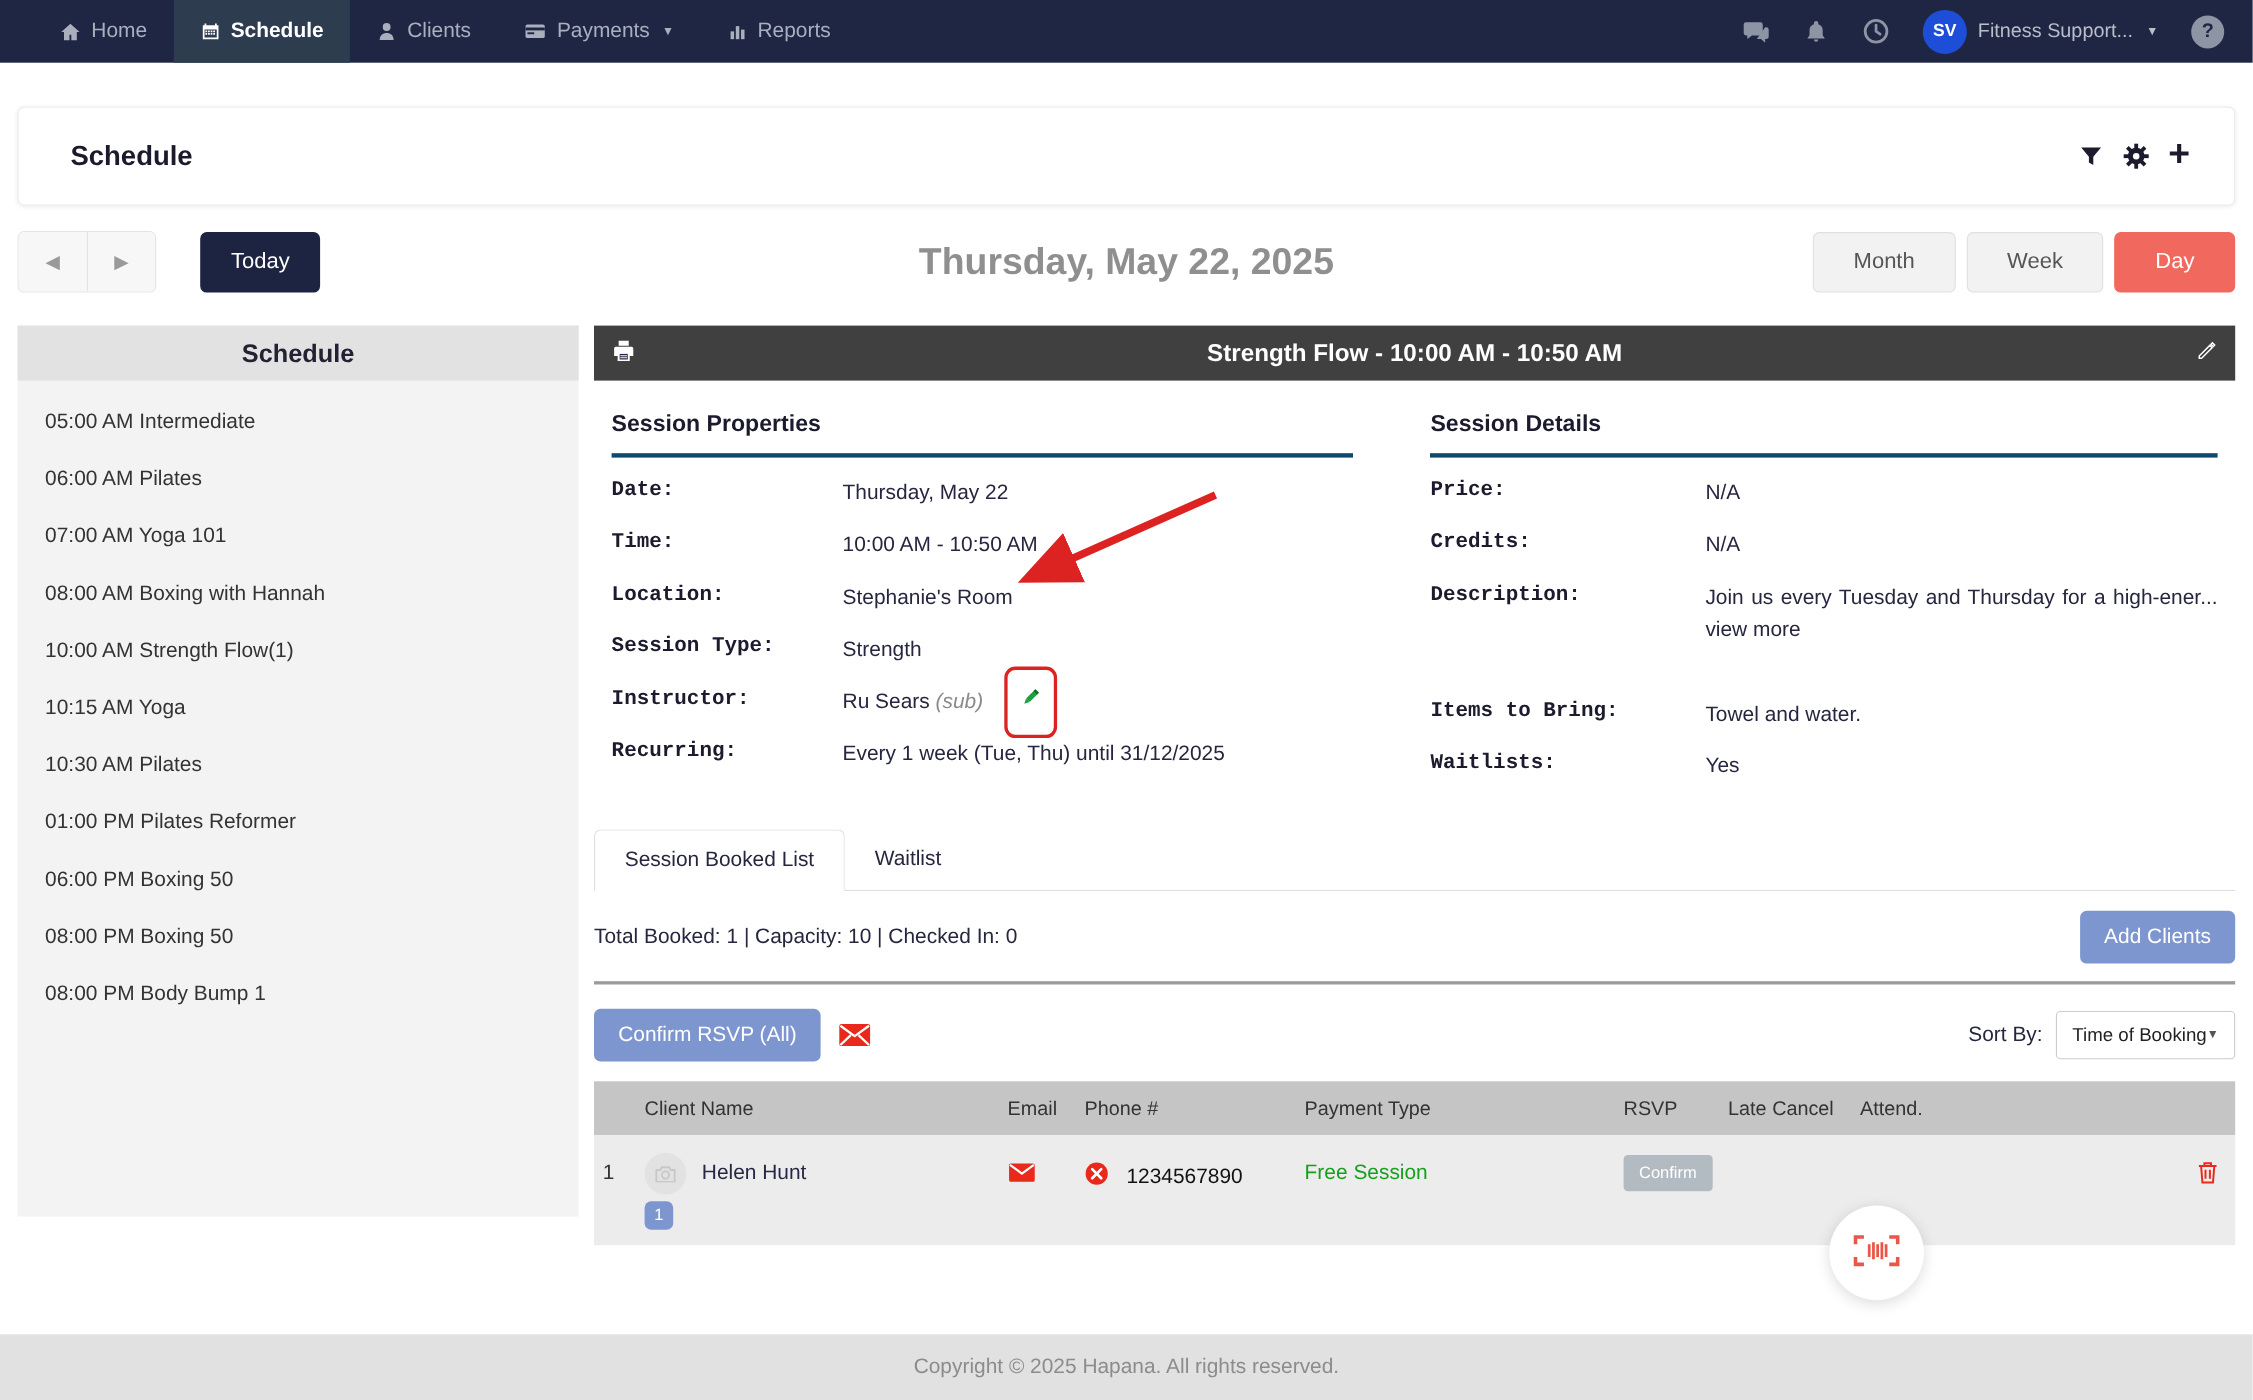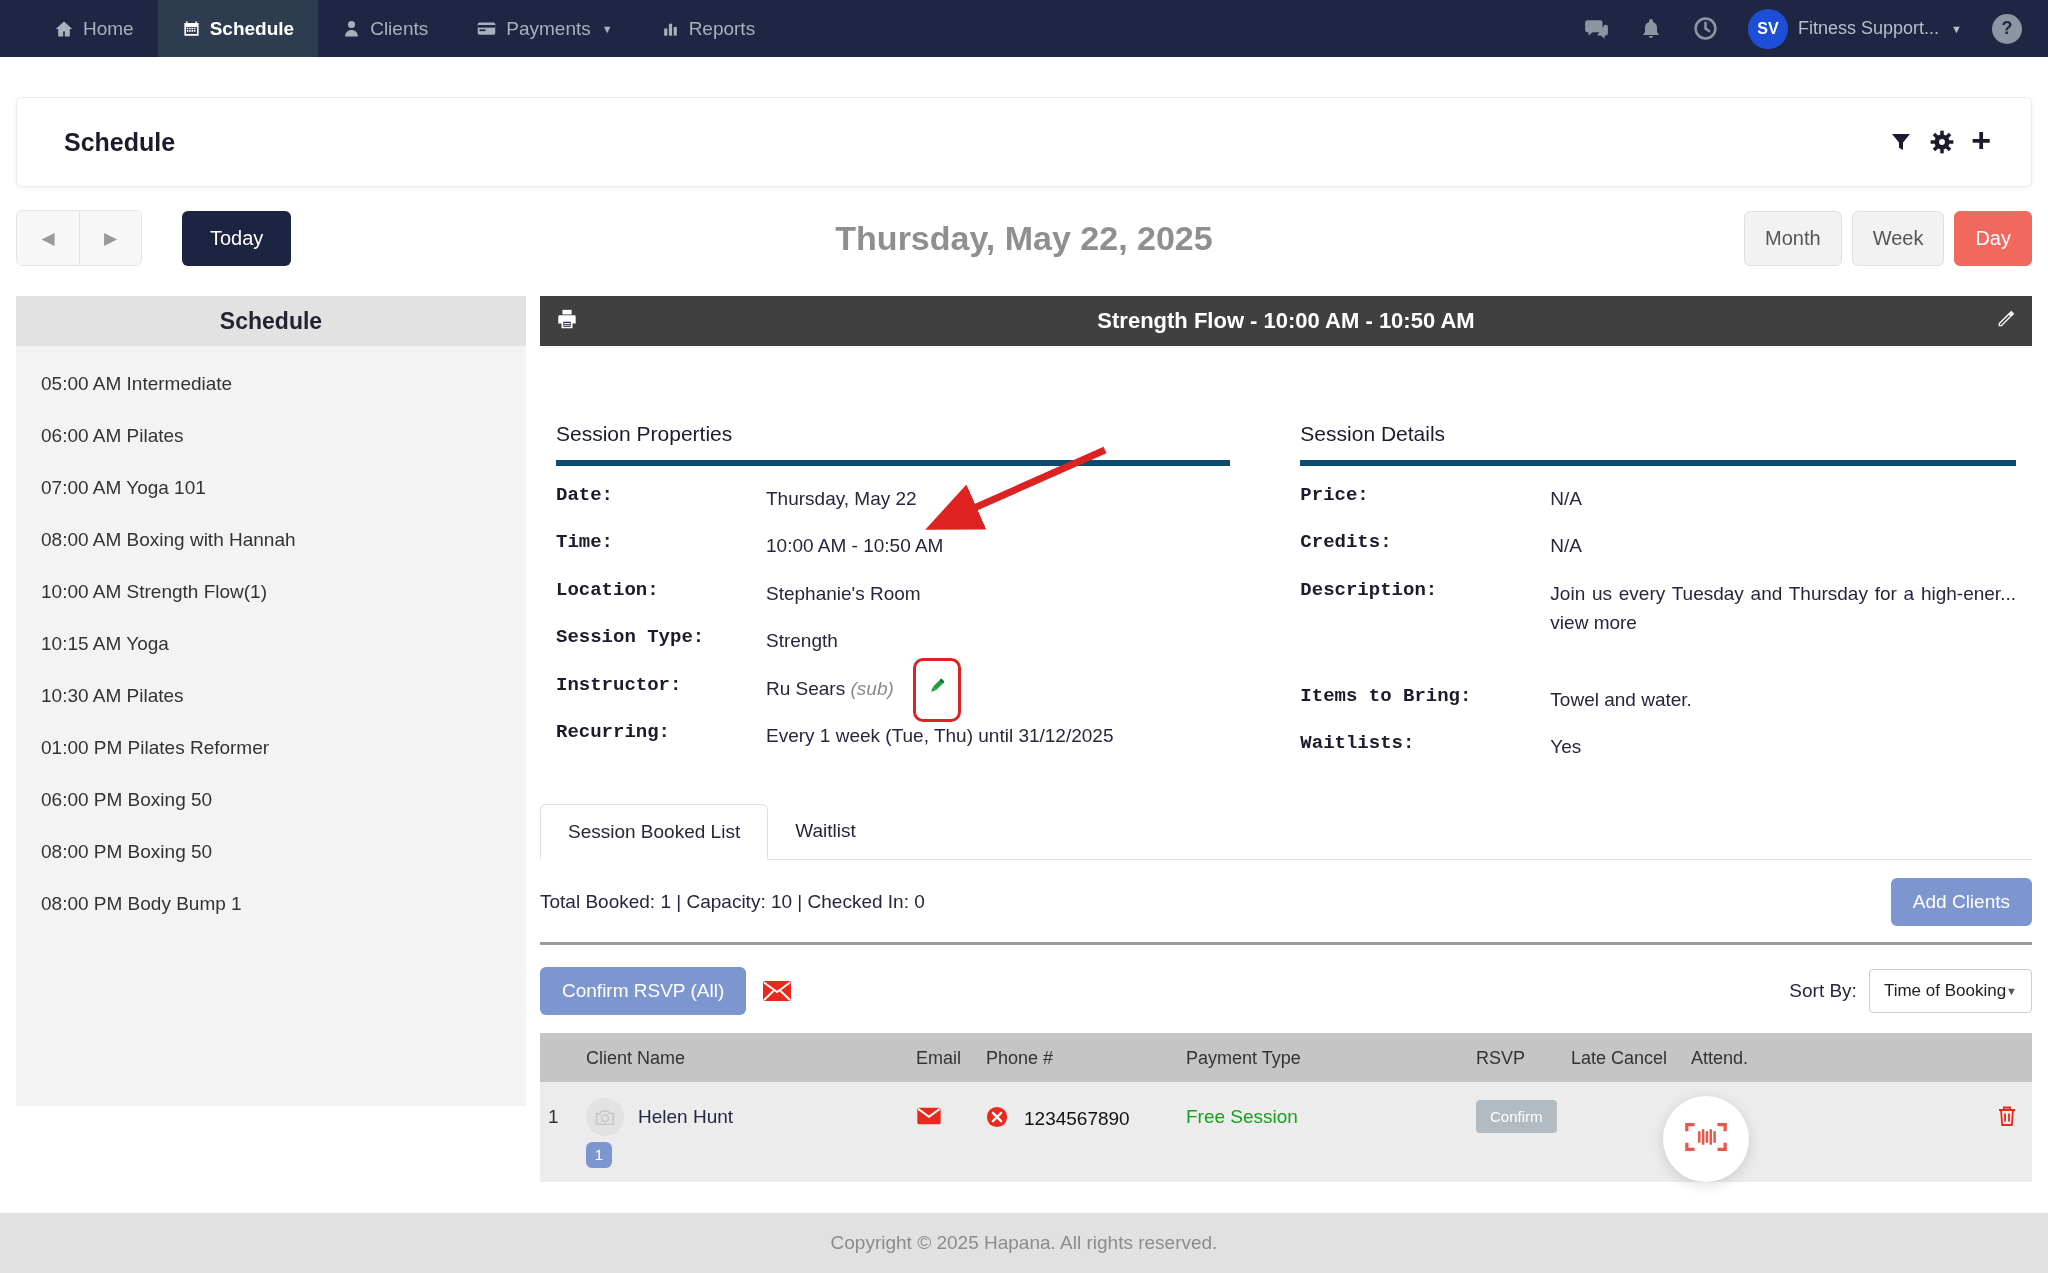--- a/index.html
+++ b/index.html
@@ -27,40 +27,40 @@
   .plus-glyph { font-size:34px; font-weight:bold; color:#1b1b2d; line-height:1; cursor:pointer; margin-top:-4px; }
 
   
   .cal-nav { margin:23px 16px 0; height:56px; display:flex; align-items:center; position:relative; }
   .arrow-group { display:flex; border:1px solid #e4e4e4; border-radius:6px; overflow:hidden; }
   .arrow-btn { width:62px; height:54px; background:#f7f7f7; display:flex; align-items:center; justify-content:center; color:#9a9a9a; font-size:17px; cursor:pointer; }
   .arrow-btn + .arrow-btn { border-left:1px solid #e4e4e4; }
   .today-btn { margin-left:40px; height:55px; background:#1d2442; color:#fff; border:none; border-radius:6px; padding:0 28px; font-size:20px; font-family:inherit; cursor:pointer; }
   .date-title { position:absolute; left:50%; transform:translateX(-50%); font-size:34px; font-weight:600; color:#8f8f8f; white-space:nowrap; }
   .view-btns { margin-left:auto; display:flex; gap:10px; }
-  .view-btn { height:55px; padding:0 20px; border:1px solid #e0e0e0; background:#f2f2f2; color:#555; font-size:20px; border-radius:6px; font-family:inherit; cursor:pointer; }
+  .view-btn { height:55px; padding:0 36px; border:1px solid #e0e0e0; background:#f2f2f2; color:#555; font-size:20px; border-radius:6px; font-family:inherit; cursor:pointer; }
   .view-btn.active { background:#f1685f; border-color:#f1685f; color:#fff; }
 
   
   .content { margin:30px 16px 0; display:flex; gap:14px; align-items:flex-start; }
 
   .sidebar { width:510px; min-height:810px; background:#f3f3f3; }
   .sidebar-header { height:50px; background:#e2e2e2; display:flex; align-items:center; justify-content:center; font-size:23px; font-weight:bold; color:#222233; }
   .sidebar-list { list-style:none; padding:12px 0; }
   .sidebar-item { padding:15px 25px; font-size:19px; color:#333; cursor:pointer; }
 
   .main { flex:1; position:relative; min-height:810px; }
   .session-header { height:50px; background:#404040; display:flex; align-items:center; padding:0 16px; position:relative; }
   .session-title { position:absolute; left:50%; transform:translateX(-50%); color:#fff; font-size:22px; font-weight:bold; white-space:nowrap; }
   .session-header svg { cursor:pointer; }
 
   .session-cols { display:flex; gap:70px; padding:28px 10px 0 16px; }
   .col-left { width:46%; }
   .col-right { flex:1; padding-right:6px; }
-  .sec-heading { font-size:21px; font-weight:normal; color:#1b1b2d; padding-bottom:14px; border-bottom:6px solid #0c4a6e;margin-top:48px; }
+  .sec-heading { font-size:21px; font-weight:bold; color:#1b1b2d; padding-bottom:14px; border-bottom:4px solid #0c4a6e; }
   .prop-row { display:flex; margin-top:18px; min-height:22px; align-items:flex-start; }
   .prop-label { width:210px; font-weight:bold; font-size:19px; color:#1b1b2d; flex:none;font-family:Liberation Mono, monospace; }
   .col-right .prop-label { width:250px; }
   .prop-value { font-size:19px; color:#26263f; line-height:1.55; }
   .prop-value.justify { text-align:justify; max-width:480px; }
   .sub-note { font-style:italic; color:#8a8a8a; }
   .view-more-link { color:#26263f; cursor:pointer; }
   .sub-edit-box { display:inline-flex; align-items:center; justify-content:center; border:3px solid #dd2222; border-radius:10px; padding:14px 10px; margin:-22px 0 -22px 14px; vertical-align:middle; background:#fff; }
   .desc-block { min-height:88px; }
 

